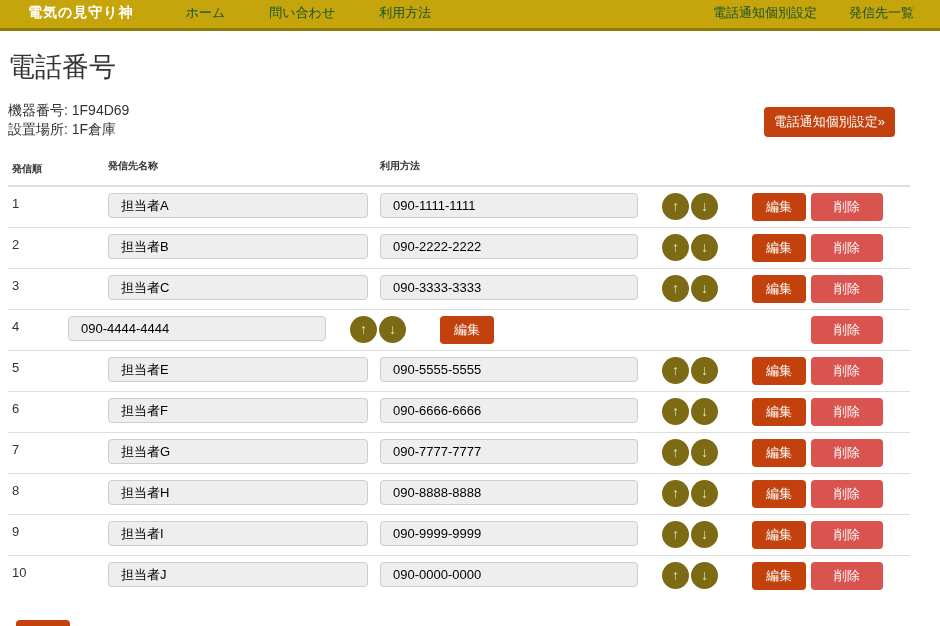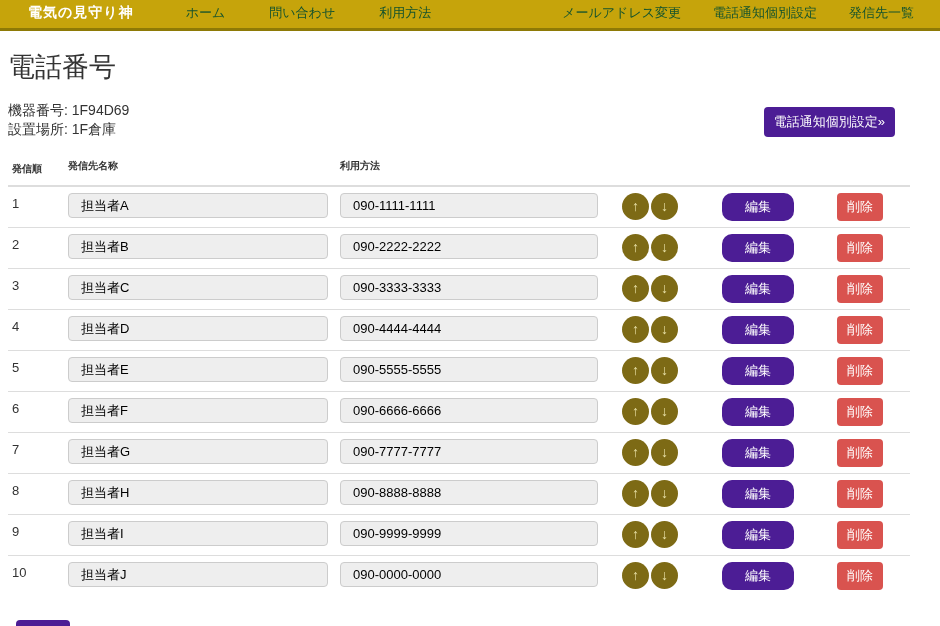--- a/index.html
+++ b/index.html
@@ -65,42 +65,42 @@
     display: inline-block;
     border: none;
     border-radius: 4px;
     color: #fff;
     font-size: 13px;
     font-family: inherit;
     padding: 6px 10px;
     cursor: pointer;
     white-space: nowrap;
   }
-  .btn-olive { background: #4c1d95; }
+  .btn-olive { background: #c2410c; }
   .btn-red { background: #d9534f; }
   .individual-btn { margin-right: 15px; margin-top: 4px; }
 
   
   .call-table { width: 902px; }
   .t-header {
     display: flex;
     font-weight: bold;
     font-size: 10px;
     padding: 6px 0 9px 0;
     border-bottom: 2px solid #ddd;
   }
   .t-row {
     display: flex;
     padding: 6px 0 6px 0;
     border-bottom: 1px solid #ddd;
     align-items: flex-start;
   }
   .t-row:last-child { border-bottom: none; }
   .col-order { width: 60px; padding-left: 4px; padding-top: 3px; }
-  .col-name  { width: 272px; }
+  .col-name  { width: 272px; margin-left: 40px; }
   .col-phone { width: 282px; }
   .col-actions {
     flex: 1;
     display: flex;
     align-items: flex-start;
     padding-right: 27px;
   }
   .field {
     width: 260px;
     height: 25px;
@@ -121,39 +121,38 @@
     background: #7d6a15;
     color: #e9e2a8;
     font-size: 14px;
     line-height: 27px;
     text-align: center;
     cursor: pointer;
     padding: 0;
     font-family: inherit;
   }
   .circle-btn + .circle-btn { margin-left: 2px; }
-  .edit-btn { margin-left: 44px; padding: 5px 23px; border-radius: 10px; }
-  .delete-btn { margin-left: auto; padding: 5px 10px; }
+  .edit-btn { margin-left: 34px; padding: 5px 14px; }
+  .delete-btn { margin-left: auto; padding: 5px 23px; }
 
   .footer-bar { margin: 24px 0 0 8px; }
 </style>
 </head>
 <body>
 
 <div class="page">
 
   <div class="navbar">
     <div class="brand">電気の見守り神</div>
     <div class="nav-left">
       <div class="nav-item">ホーム</div>
       <div class="nav-item">問い合わせ</div>
       <div class="nav-item">利用方法</div>
     </div>
     <div class="nav-right">
-      <div class="nav-item">メールアドレス変更</div>
       <div class="nav-item">電話通知個別設定</div>
       <div class="nav-item">発信先一覧</div>
     </div>
   </div>
 
   <div class="main">
     <h1 class="page-title">電話番号</h1>
 
     <div class="info-bar">
       <div class="device-info">
@@ -210,23 +209,20 @@
     </div>
     <div class="col-actions">
       <button class="circle-btn">↑</button>
       <button class="circle-btn">↓</button>
       <button class="btn btn-olive edit-btn">編集</button>
       <button class="btn btn-red delete-btn">削除</button>
     </div>
   </div>
           <div class="t-row">
     <div class="col-order">4</div>
-    <div class="col-name">
-      <input class="field" type="text" value="担当者D" style="">
-    </div>
     <div class="col-phone">
       <input class="field" type="text" value="090-4444-4444" style="">
     </div>
     <div class="col-actions">
       <button class="circle-btn">↑</button>
       <button class="circle-btn">↓</button>
       <button class="btn btn-olive edit-btn">編集</button>
       <button class="btn btn-red delete-btn">削除</button>
     </div>
   </div>

